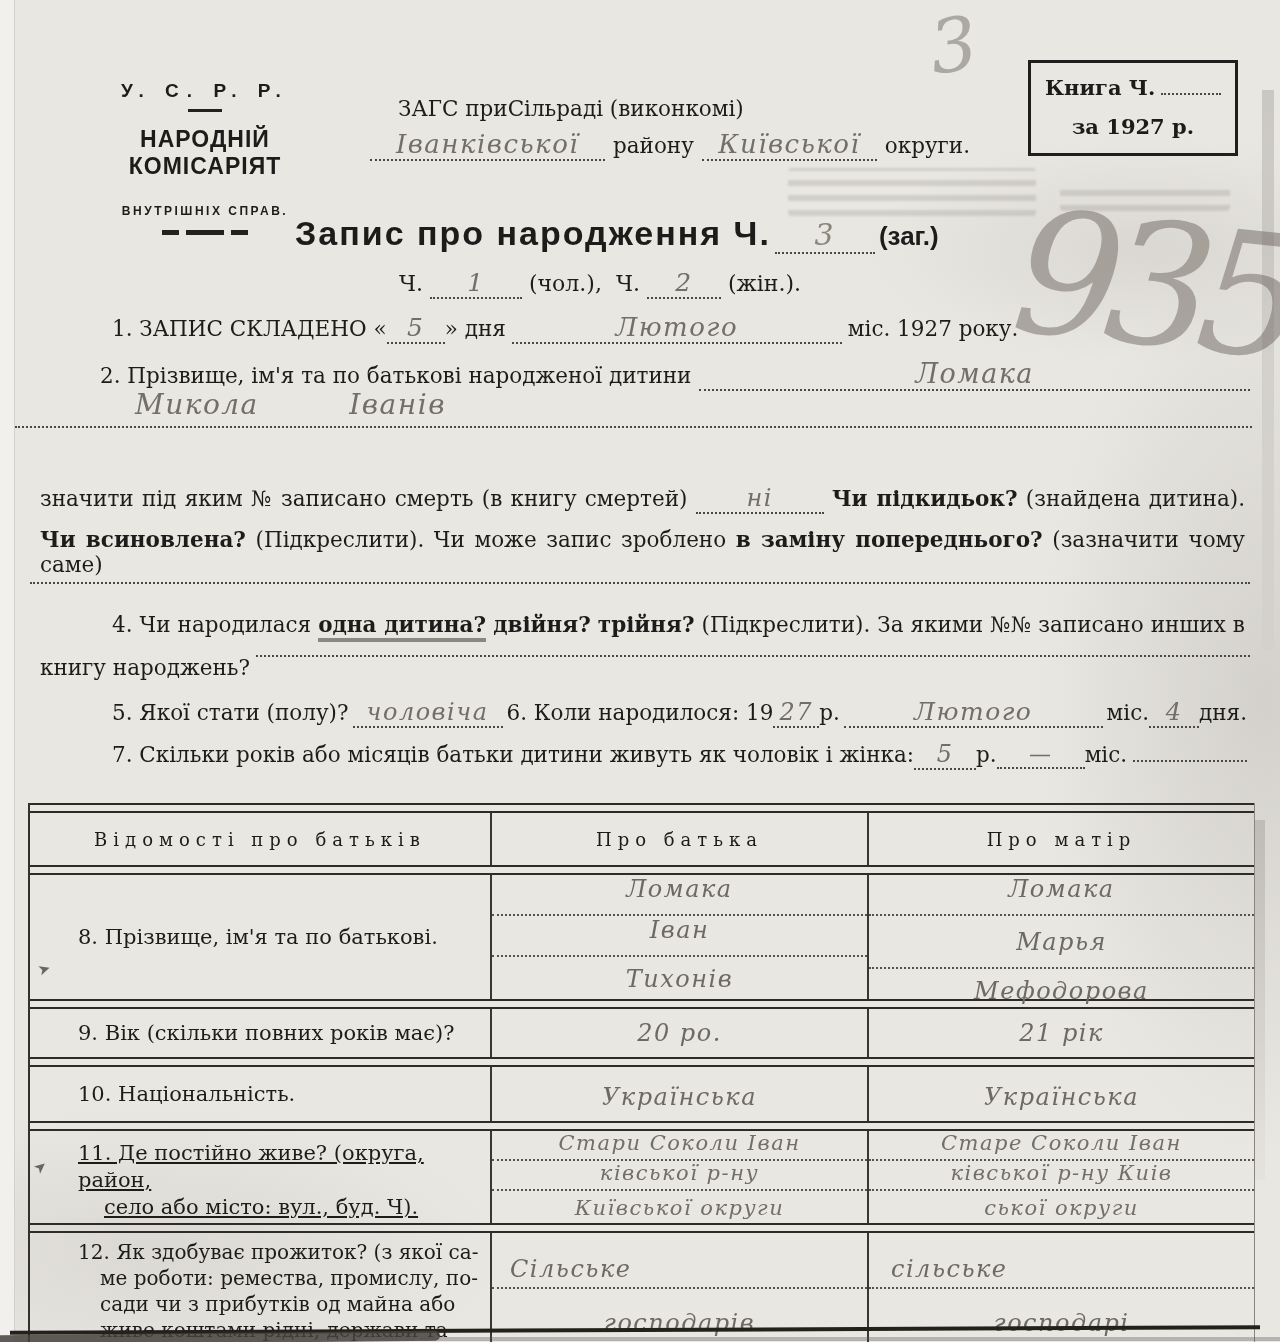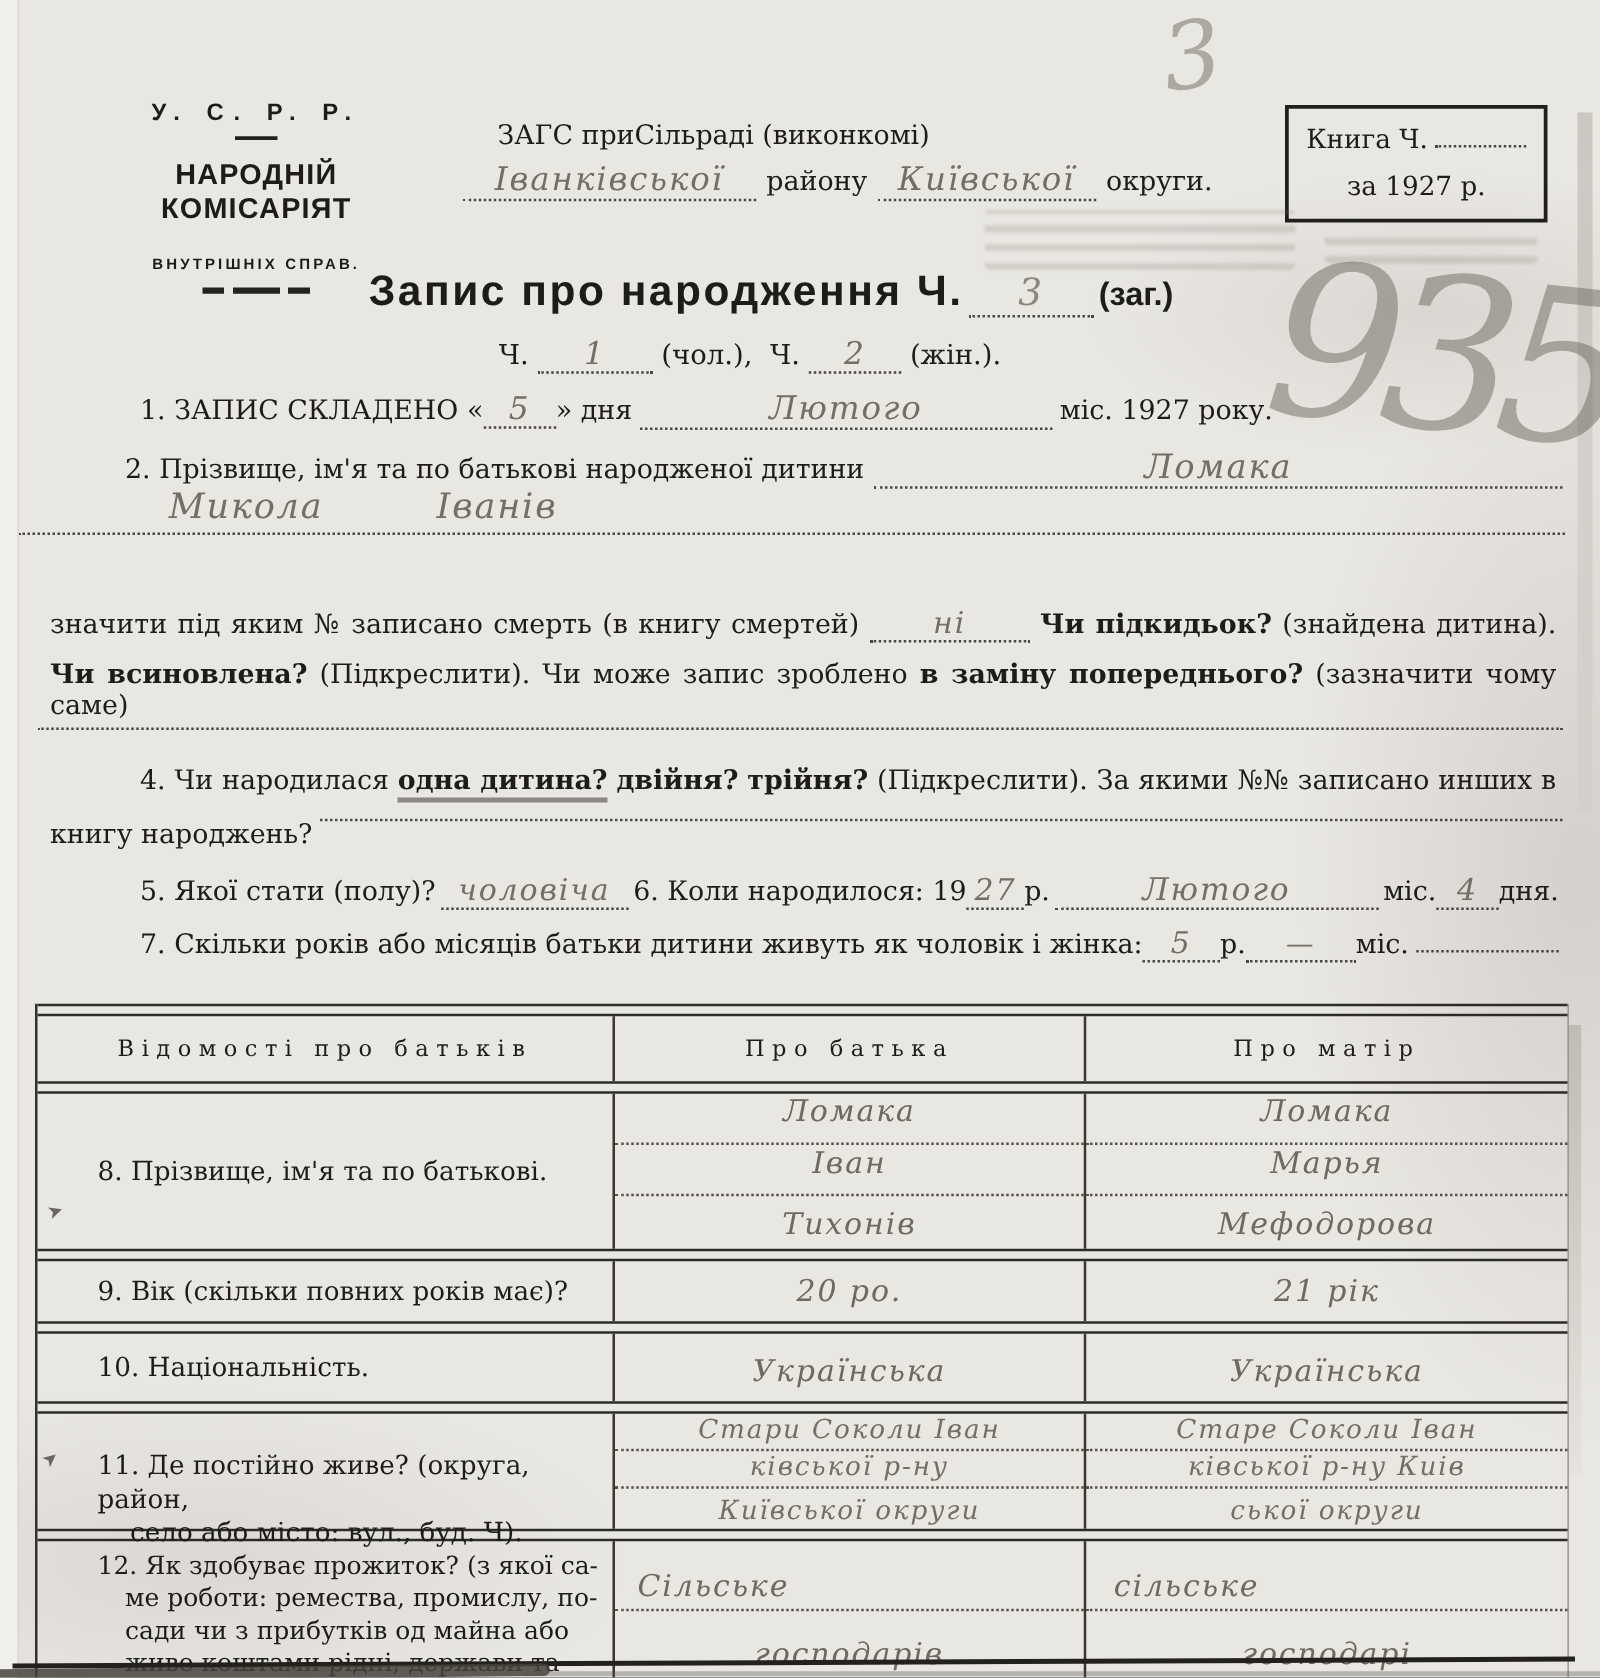--- a/index.html
+++ b/index.html
@@ -79,21 +79,21 @@
     <span>ЗАГС при</span>
     <span>Сільраді (виконкомі)</span>
   </div>
   <div class="abs body-txt nowrap" style="left:370px;top:129px;width:600px;display:flex;align-items:baseline;">
     <span class="slot" style="width:235px;"><span class="hw" style="font-size:26px;">Іванківської</span></span>
     <span style="margin:0 8px;">району</span>
     <span class="slot" style="flex:1;"><span class="hw" style="font-size:26px;">Київської</span></span>
     <span style="margin-left:8px;">округи.</span>
   </div>
 
-  <div class="abs book-box" style="left:1028px;top:84px;width:176px;">
+  <div class="abs book-box" style="left:1028px;top:60px;width:176px;font-weight:bold;">
     <div style="display:flex;align-items:baseline;">
       <span>Книга Ч.</span>
       <span class="fill" style="margin-left:6px;"></span>
     </div>
     <div style="text-align:center;margin-top:14px;">за 1927 р.</div>
   </div>
 
   <div class="ghost" style="left:788px;top:168px;width:248px;height:48px;"></div>
   <div class="ghost" style="left:1060px;top:185px;width:170px;height:26px;"></div>
   <div class="streak" style="left:1262px;top:90px;width:12px;height:560px;"></div>
@@ -193,42 +193,42 @@
 
     <div class="trow" style="height:124px;">
       <div class="c1 tbl-label" style="display:flex;align-items:center;">8. Прізвище, ім'я та по батькові.</div>
       <div class="c2">
         <div class="cellline cell-dot" style="height:41px;"><span class="hw tbl-hw">Ломака</span></div>
         <div class="cellline cell-dot" style="height:41px;"><span class="hw tbl-hw">Іван</span></div>
         <div class="cellline" style="height:40px;padding-top:8px;"><span class="hw tbl-hw">Тихонів</span></div>
       </div>
       <div class="c3">
         <div class="cellline cell-dot" style="height:41px;"><span class="hw tbl-hw">Ломака</span></div>
-        <div class="cellline cell-dot" style="height:41px;"><span class="hw tbl-hw">Марья</span></div>
+        <div class="cellline cell-dot" style="height:41px;margin-top:12px;"><span class="hw tbl-hw">Марья</span></div>
         <div class="cellline" style="height:40px;padding-top:8px;"><span class="hw tbl-hw">Мефодорова</span></div>
       </div>
     </div>
     <div class="hr2"></div>
 
     <div class="trow" style="height:48px;">
       <div class="c1 tbl-label" style="display:flex;align-items:center;">9. Вік (скільки повних років має)?</div>
       <div class="c2 cellline" style="padding-top:10px;"><span class="hw tbl-hw">20 ро.</span></div>
       <div class="c3 cellline" style="padding-top:10px;"><span class="hw tbl-hw">21 рік</span></div>
     </div>
     <div class="hr2"></div>
 
     <div class="trow" style="height:54px;">
       <div class="c1 tbl-label" style="display:flex;align-items:center;">10. Національність.</div>
       <div class="c2 cellline" style="padding-top:16px;"><span class="hw tbl-hw">Українська</span></div>
       <div class="c3 cellline" style="padding-top:16px;"><span class="hw tbl-hw">Українська</span></div>
     </div>
     <div class="hr2"></div>
 
     <div class="trow" style="height:92px;">
-      <div class="c1 tbl-label" style="padding-top:28px;">
+      <div class="c1 tbl-label" style="padding-top:9px;text-decoration:underline;">
         <div>11. Де постійно живе? (округа, район,</div>
         <div style="padding-left:26px;">село або місто: вул., буд. Ч).</div>
       </div>
       <div class="c2">
         <div class="cellline cell-dot" style="height:30px;"><span class="hw" style="font-size:21px;">Стари Соколи Іван</span></div>
         <div class="cellline cell-dot" style="height:30px;"><span class="hw" style="font-size:21px;">ківської р-ну</span></div>
         <div class="cellline" style="height:30px;padding-top:5px;"><span class="hw" style="font-size:21px;">Київської округи</span></div>
       </div>
       <div class="c3">
         <div class="cellline cell-dot" style="height:30px;"><span class="hw" style="font-size:21px;">Старе Соколи Іван</span></div>

